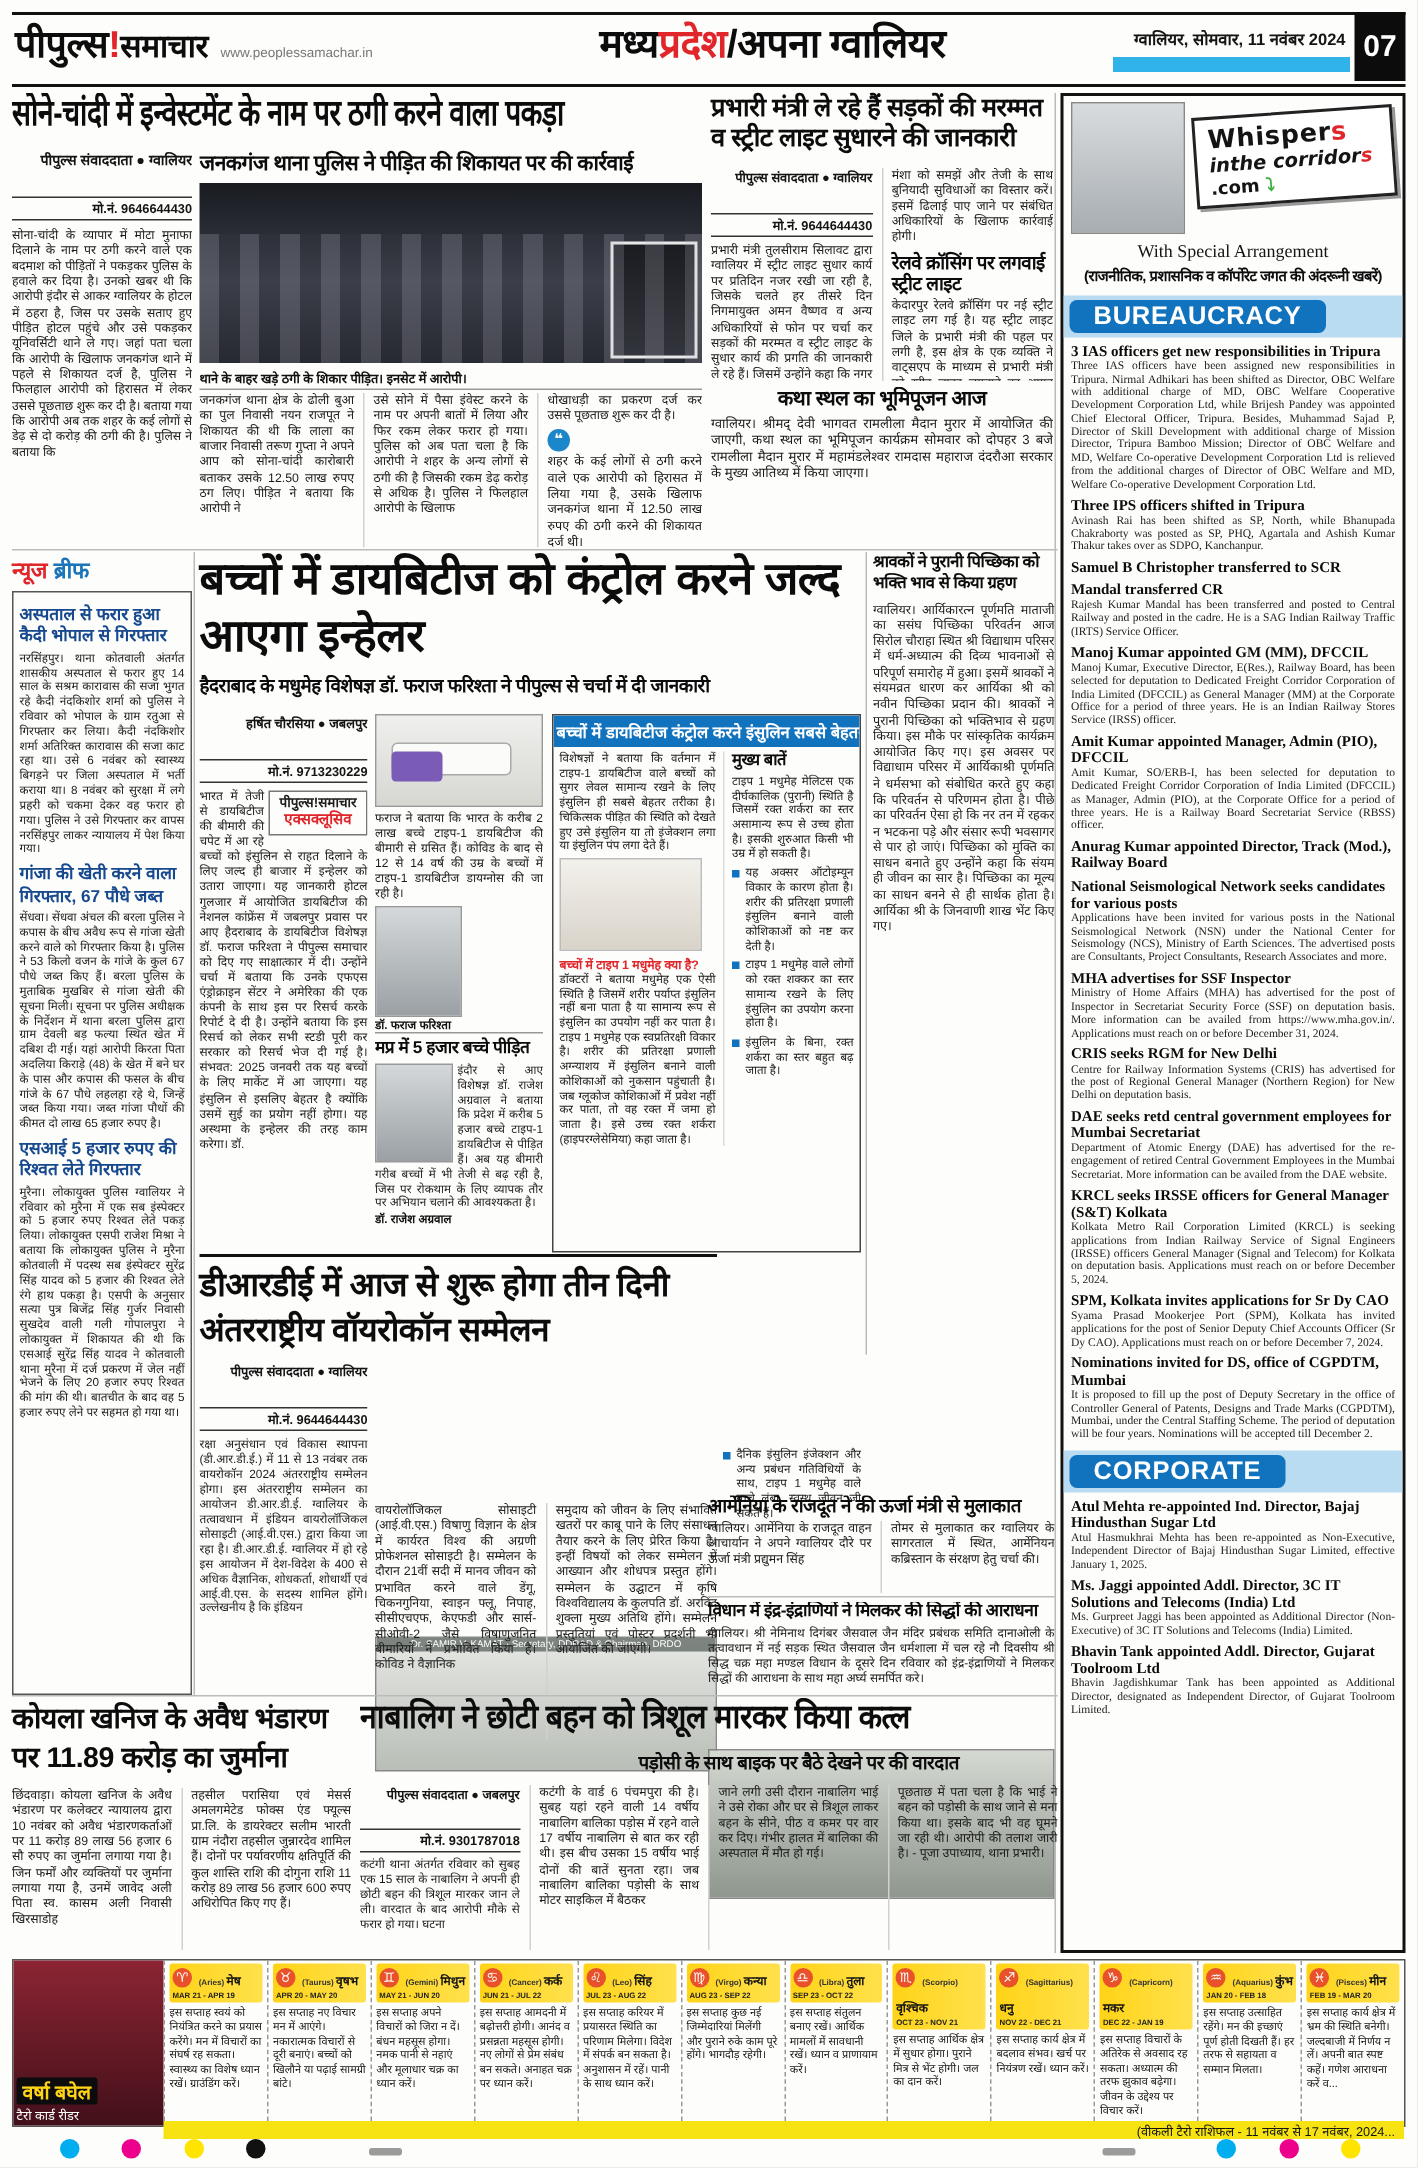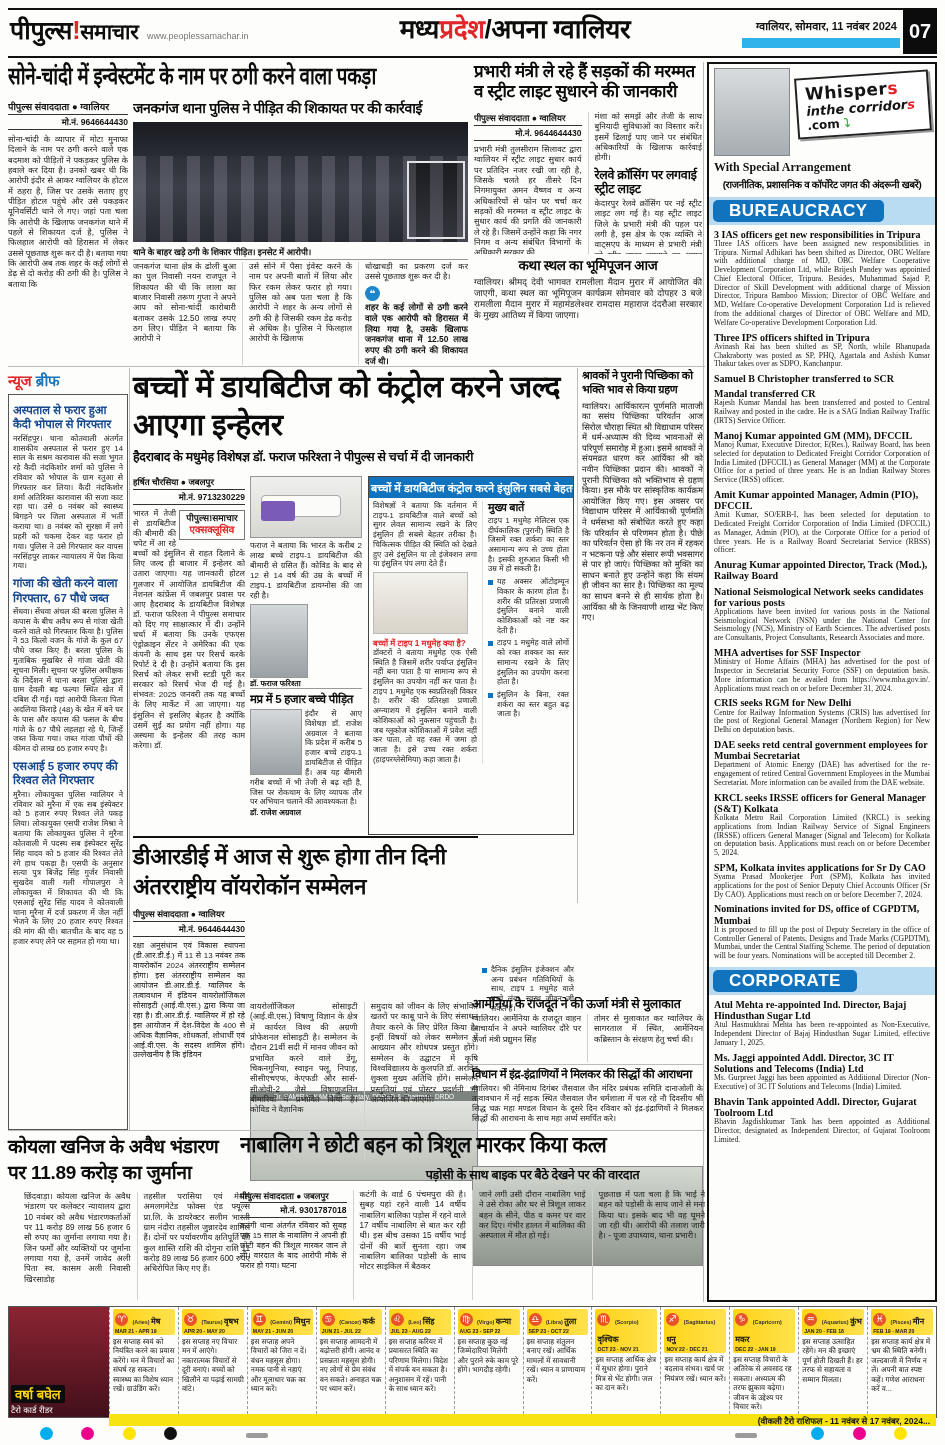--- a/index.html
+++ b/index.html
@@ -4,21 +4,21 @@
 <style>
   *{margin:0;padding:0;box-sizing:border-box}
   html,body{background:#ddd}
   .page{position:relative;width:945px;height:1445px;margin:0 auto;background:#fdfdfb;
         font-family:"Liberation Sans","DejaVu Sans",sans-serif;color:#141414;overflow:hidden}
   .abs{position:absolute}
   .hl{font-weight:800;color:#0c0c0c;line-height:1.18;letter-spacing:-.3px}
   .nowrap{white-space:nowrap;overflow:hidden}
   .sqz{display:inline-block;transform-origin:0 50%;white-space:nowrap}
   .bt{font-size:8.2px;line-height:1.26;text-align:justify;color:#1c1c1c}
-  .byl{text-align:left;font-weight:700;font-size:9.5px;border-bottom:1px solid #333;padding-bottom:1px}
+  .byl{text-align:right;font-weight:700;font-size:9.5px;border-bottom:1px solid #333;padding-bottom:18px}
   .phn{text-align:right;font-weight:700;font-size:8.5px;border-bottom:1px solid #333;padding:1px 0 2px}
   .cols{display:flex}
   .cols>div{min-width:0}
   .cols>div+div{border-left:1px solid #d2d2cc;padding-left:6px;margin-left:6px}
   .rule{background:#111}
   .lrule{background:#bbb}
   .ph{position:relative;overflow:hidden}
   .ph-night{background:linear-gradient(180deg,#191b21,#3a3d47 55%,#23252c)}
   .ph-night::after{content:"";position:absolute;left:0;right:0;bottom:0;height:72%;
      background:repeating-linear-gradient(90deg,rgba(150,150,165,.30) 0 13px,rgba(70,72,82,.12) 13px 27px)}
@@ -26,21 +26,21 @@
   .ph-baby{background:linear-gradient(180deg,#f3f1ec,#d9d3c9)}
   .ph-drde{background:linear-gradient(180deg,#e6e8e3,#b9beb7)}
   .ph-arm{background:linear-gradient(180deg,#d4d9d2,#8e968d)}
   .ph-man{background:linear-gradient(180deg,#d9dcde,#a7adb2)}
   .ph-tarot{background:linear-gradient(180deg,#8c2433,#42101a)}
   .cap{font-size:8.5px;font-weight:700;color:#111}
   .inset{position:absolute;right:3px;bottom:3px;width:58px;height:78px;border:2px solid #fff;
          background:linear-gradient(180deg,#15161a,#303239)}
   .qicon{width:15px;height:15px;border-radius:50%;background:#1b86c9;color:#fff;font-size:10px;
          line-height:15px;text-align:center;font-weight:700}
-  .quote{font-size:8.4px;line-height:1.3;font-weight:700;text-align:justify}
+  .quote{font-size:8.4px;line-height:1.3;font-weight:400;text-align:justify}
   .brief-h{color:#17498f;font-weight:800;font-size:11.5px;line-height:1.25;margin:5px 0 2px}
   .exbox{float:right;border:1px solid #777;padding:2px 3px;margin:1px 0 2px 3px;text-align:center;width:66px}
   .exbox .a{font-weight:800;font-size:9px}
   .exbox .b{color:#e0262b;font-weight:800;font-size:10px}
   .red{color:#e0262b}
   .strip{background:#1173bd;color:#fff;font-weight:800;font-size:11px;text-align:center;
          padding:3px 2px;white-space:nowrap;overflow:hidden}
   .bul{position:relative;padding-left:9px;margin-top:3px}
   .bul::before{content:"";position:absolute;left:0;top:3px;width:5px;height:5px;background:#1173bd}
   .band{background:#b9dcf2;padding:3px 4px}
@@ -224,21 +224,21 @@
   <div class="abs cols" style="left:472px;top:1014px;width:231px;height:48px;overflow:hidden">
     <div style="flex:1" class="bt">ग्वालियर। आर्मेनिया के राजदूत वाहन आचार्यान ने अपने ग्वालियर दौरे पर ऊर्जा मंत्री प्रद्युमन सिंह</div>
     <div style="flex:1" class="bt">तोमर से मुलाकात कर ग्वालियर के सागरताल में स्थित, आर्मेनियन कब्रिस्तान के संरक्षण हेतु चर्चा की।</div>
   </div>
   <div class="abs lrule" style="left:472px;top:1064px;width:231px;height:1px"></div>
   <div class="abs hl nowrap" style="left:472px;top:1068px;width:231px;font-size:11.5px">विधान में इंद्र-इंद्राणियों ने मिलकर की सिद्धों की आराधना</div>
   <div class="abs bt" style="left:472px;top:1084px;width:231px;height:44px;overflow:hidden;font-size:8px">ग्वालियर। श्री नेमिनाथ दिगंबर जैसवाल जैन मंदिर प्रबंधक समिति दानाओली के तत्वावधान में नई सड़क स्थित जैसवाल जैन धर्मशाला में चल रहे नौ दिवसीय श्री सिद्ध चक्र महा मण्डल विधान के दूसरे दिन रविवार को इंद्र-इंद्राणियों ने मिलकर सिद्धों की आराधना के साथ महा अर्घ्य समर्पित करे।</div>
 
   <div class="abs lrule" style="left:8px;top:1130px;width:697px;height:1px"></div>
   <div class="abs hl" style="left:8px;top:1134px;width:226px;font-size:19px;line-height:1.35">कोयला खनिज के अवैध भंडारण पर 11.89 करोड़ का जुर्माना</div>
-  <div class="abs cols" style="left:24px;top:1192px;width:226px;height:108px;overflow:hidden">
+  <div class="abs cols" style="left:8px;top:1192px;width:226px;height:108px;overflow:hidden">
     <div style="flex:1" class="bt">छिंदवाड़ा। कोयला खनिज के अवैध भंडारण पर कलेक्टर न्यायालय द्वारा 10 नवंबर को अवैध भंडारणकर्ताओं पर 11 करोड़ 89 लाख 56 हजार 6 सौ रुपए का जुर्माना लगाया गया है। जिन फर्मों और व्यक्तियों पर जुर्माना लगाया गया है, उनमें जावेद अली पिता स्व. कासम अली निवासी खिरसाडोह</div>
     <div style="flex:1" class="bt">तहसील परासिया एवं मेसर्स अमलगमेटेड फोक्स एंड फ्यूल्स प्रा.लि. के डायरेक्टर सलीम भारती ग्राम नंदौरा तहसील जुन्नारदेव शामिल हैं। दोनों पर पर्यावरणीय क्षतिपूर्ति की कुल शास्ति राशि की दोगुना राशि 11 करोड़ 89 लाख 56 हजार 600 रुपए अधिरोपित किए गए हैं।</div>
   </div>
   <div class="abs hl nowrap" style="left:240px;top:1132px;width:465px;font-size:22px"><span class="sqz" style="transform:scaleX(.92)">नाबालिग ने छोटी बहन को त्रिशूल मारकर किया कत्ल</span></div>
   <div class="abs hl nowrap" style="left:360px;top:1168px;width:345px;font-size:12.5px;text-align:center">पड़ोसी के साथ बाइक पर बैठे देखने पर की वारदात</div>
   <div class="abs cols" style="left:240px;top:1190px;width:465px;height:110px;overflow:hidden">
     <div style="flex:1">
       <div class="byl" style="font-size:8.4px">पीपुल्स संवाददाता ● जबलपुर</div>
       <div class="phn">मो.नं. 9301787018</div>
       <div class="bt" style="margin-top:3px;font-size:7.9px">कटंगी थाना अंतर्गत रविवार को सुबह एक 15 साल के नाबालिग ने अपनी ही छोटी बहन की त्रिशूल मारकर जान ले ली। वारदात के बाद आरोपी मौके से फरार हो गया। घटना</div>
@@ -252,21 +252,21 @@
     <div style="display:flex;gap:6px;align-items:flex-start">
       <div class="ph ph-man" style="width:76px;height:88px;border:1px solid #888;flex:none"></div>
       <div style="flex:1;padding-top:6px">
         <div class="wlogo">
           <div class="l1"><span>Whisper</span><span class="red">s</span></div>
           <div class="l2"><span>inthe corridor</span><span class="red">s</span></div>
           <div class="l3"><span>.com</span> <span style="color:#3faf3f">⤵</span></div>
         </div>
       </div>
     </div>
-    <div style="font-weight:700;font-size:12px;margin-top:4px">With Special Arrangement</div>
+    <div style="text-align:center;font-weight:400;font-size:12px;margin-top:4px">With Special Arrangement</div>
     <div class="hl" style="font-size:9.8px;text-align:center;margin-top:4px;font-family:'Liberation Sans',sans-serif">(राजनीतिक, प्रशासनिक व कॉर्पोरेट जगत की अंदरूनी खबरें)</div>
     <div class="band" style="margin:6px -5px 2px"><span class="pill">BUREAUCRACY</span></div>
     <div>
 
         <div>
           <div class="wi-h">3 IAS officers get new responsibilities in Tripura</div>
           <div class="wi-b">Three IAS officers have been assigned new responsibilities in Tripura. Nirmal Adhikari has been shifted as Director, OBC Welfare with additional charge of MD, OBC Welfare Coo­perative Development Corporation Ltd, while Brijesh Pandey was appointed Chief Electoral Officer, Tripura. Besides, Muhammad Sajad P, Director of Skill Development with additional charge of Mission Director, Tripura Bamboo Mission; Director of OBC Welfare and MD, Welfare Co-operative Development Corporation Ltd is relieved from the additional charges of Director of OBC Welfare and MD, Welfare Co-operative Development Corporation Ltd.</div>
         </div>
 
         <div>
@@ -461,21 +461,21 @@
 
           <div class="zcol">
             <div class="zrib">
               <span class="zico">♓</span>
               <span class="zen">(Pisces) </span><span class="zhi">मीन</span>
               <div class="zdt">FEB 19 - MAR 20</div>
             </div>
             <div class="ztx">इस सप्ताह कार्य क्षेत्र में भ्रम की स्थिति बनेगी। जल्दबाजी में निर्णय न लें। अपनी बात स्पष्ट कहें। गणेश आराधना करें व...</div>
           </div>
         </div>
-      <div style="height:14px;background:#f6e311;font-weight:700;font-size:8.5px;text-align:right;padding:1px 6px 0 0">(वीकली टैरो राशिफल - 11 नवंबर से 17 नवंबर, 2024...</div>
+      <div style="height:14px;background:#f6e311;font-weight:400;font-size:8.5px;text-align:right;padding:1px 6px 0 0">(वीकली टैरो राशिफल - 11 नवंबर से 17 नवंबर, 2024...</div>
     </div>
   </div>
 
   <div class="abs" style="left:40px;top:1426px">
     <span class="dotm" style="background:#00aeef"></span>
     <span class="dotm" style="background:#ec008c"></span>
     <span class="dotm" style="background:#ffe400"></span>
     <span class="dotm" style="background:#111"></span>
     <span class="dash" style="margin-left:40px"></span>
   </div>

